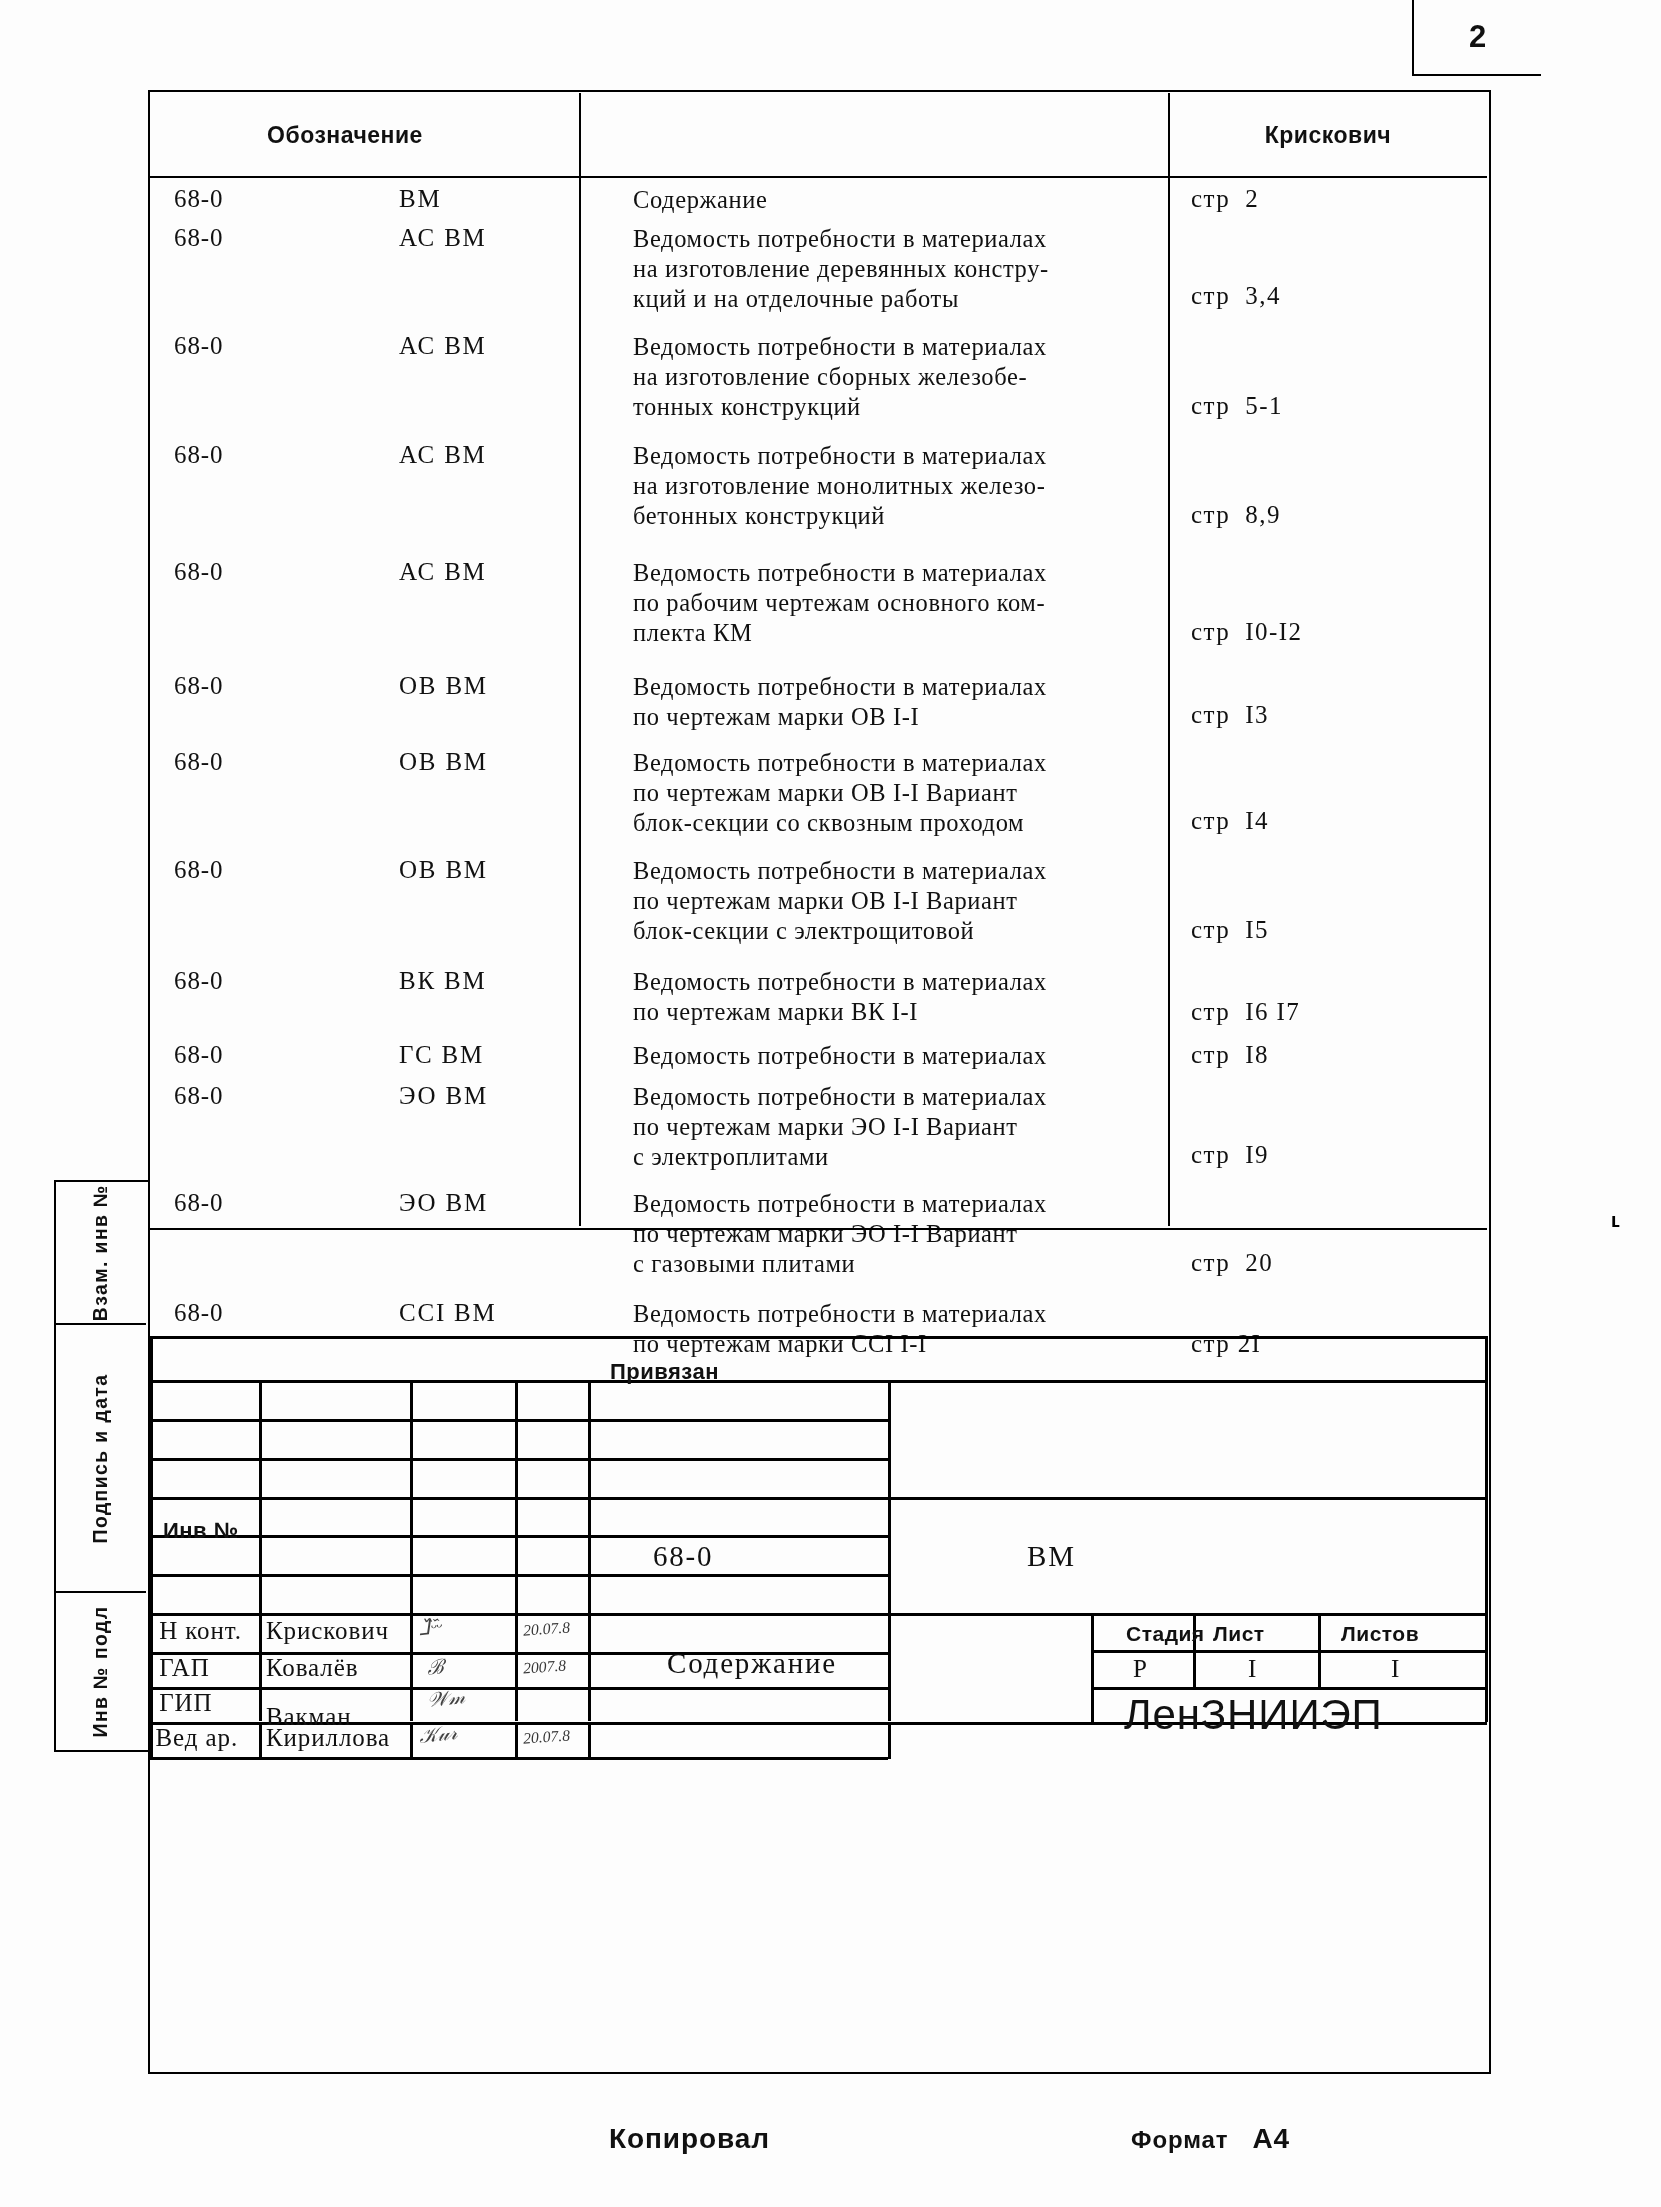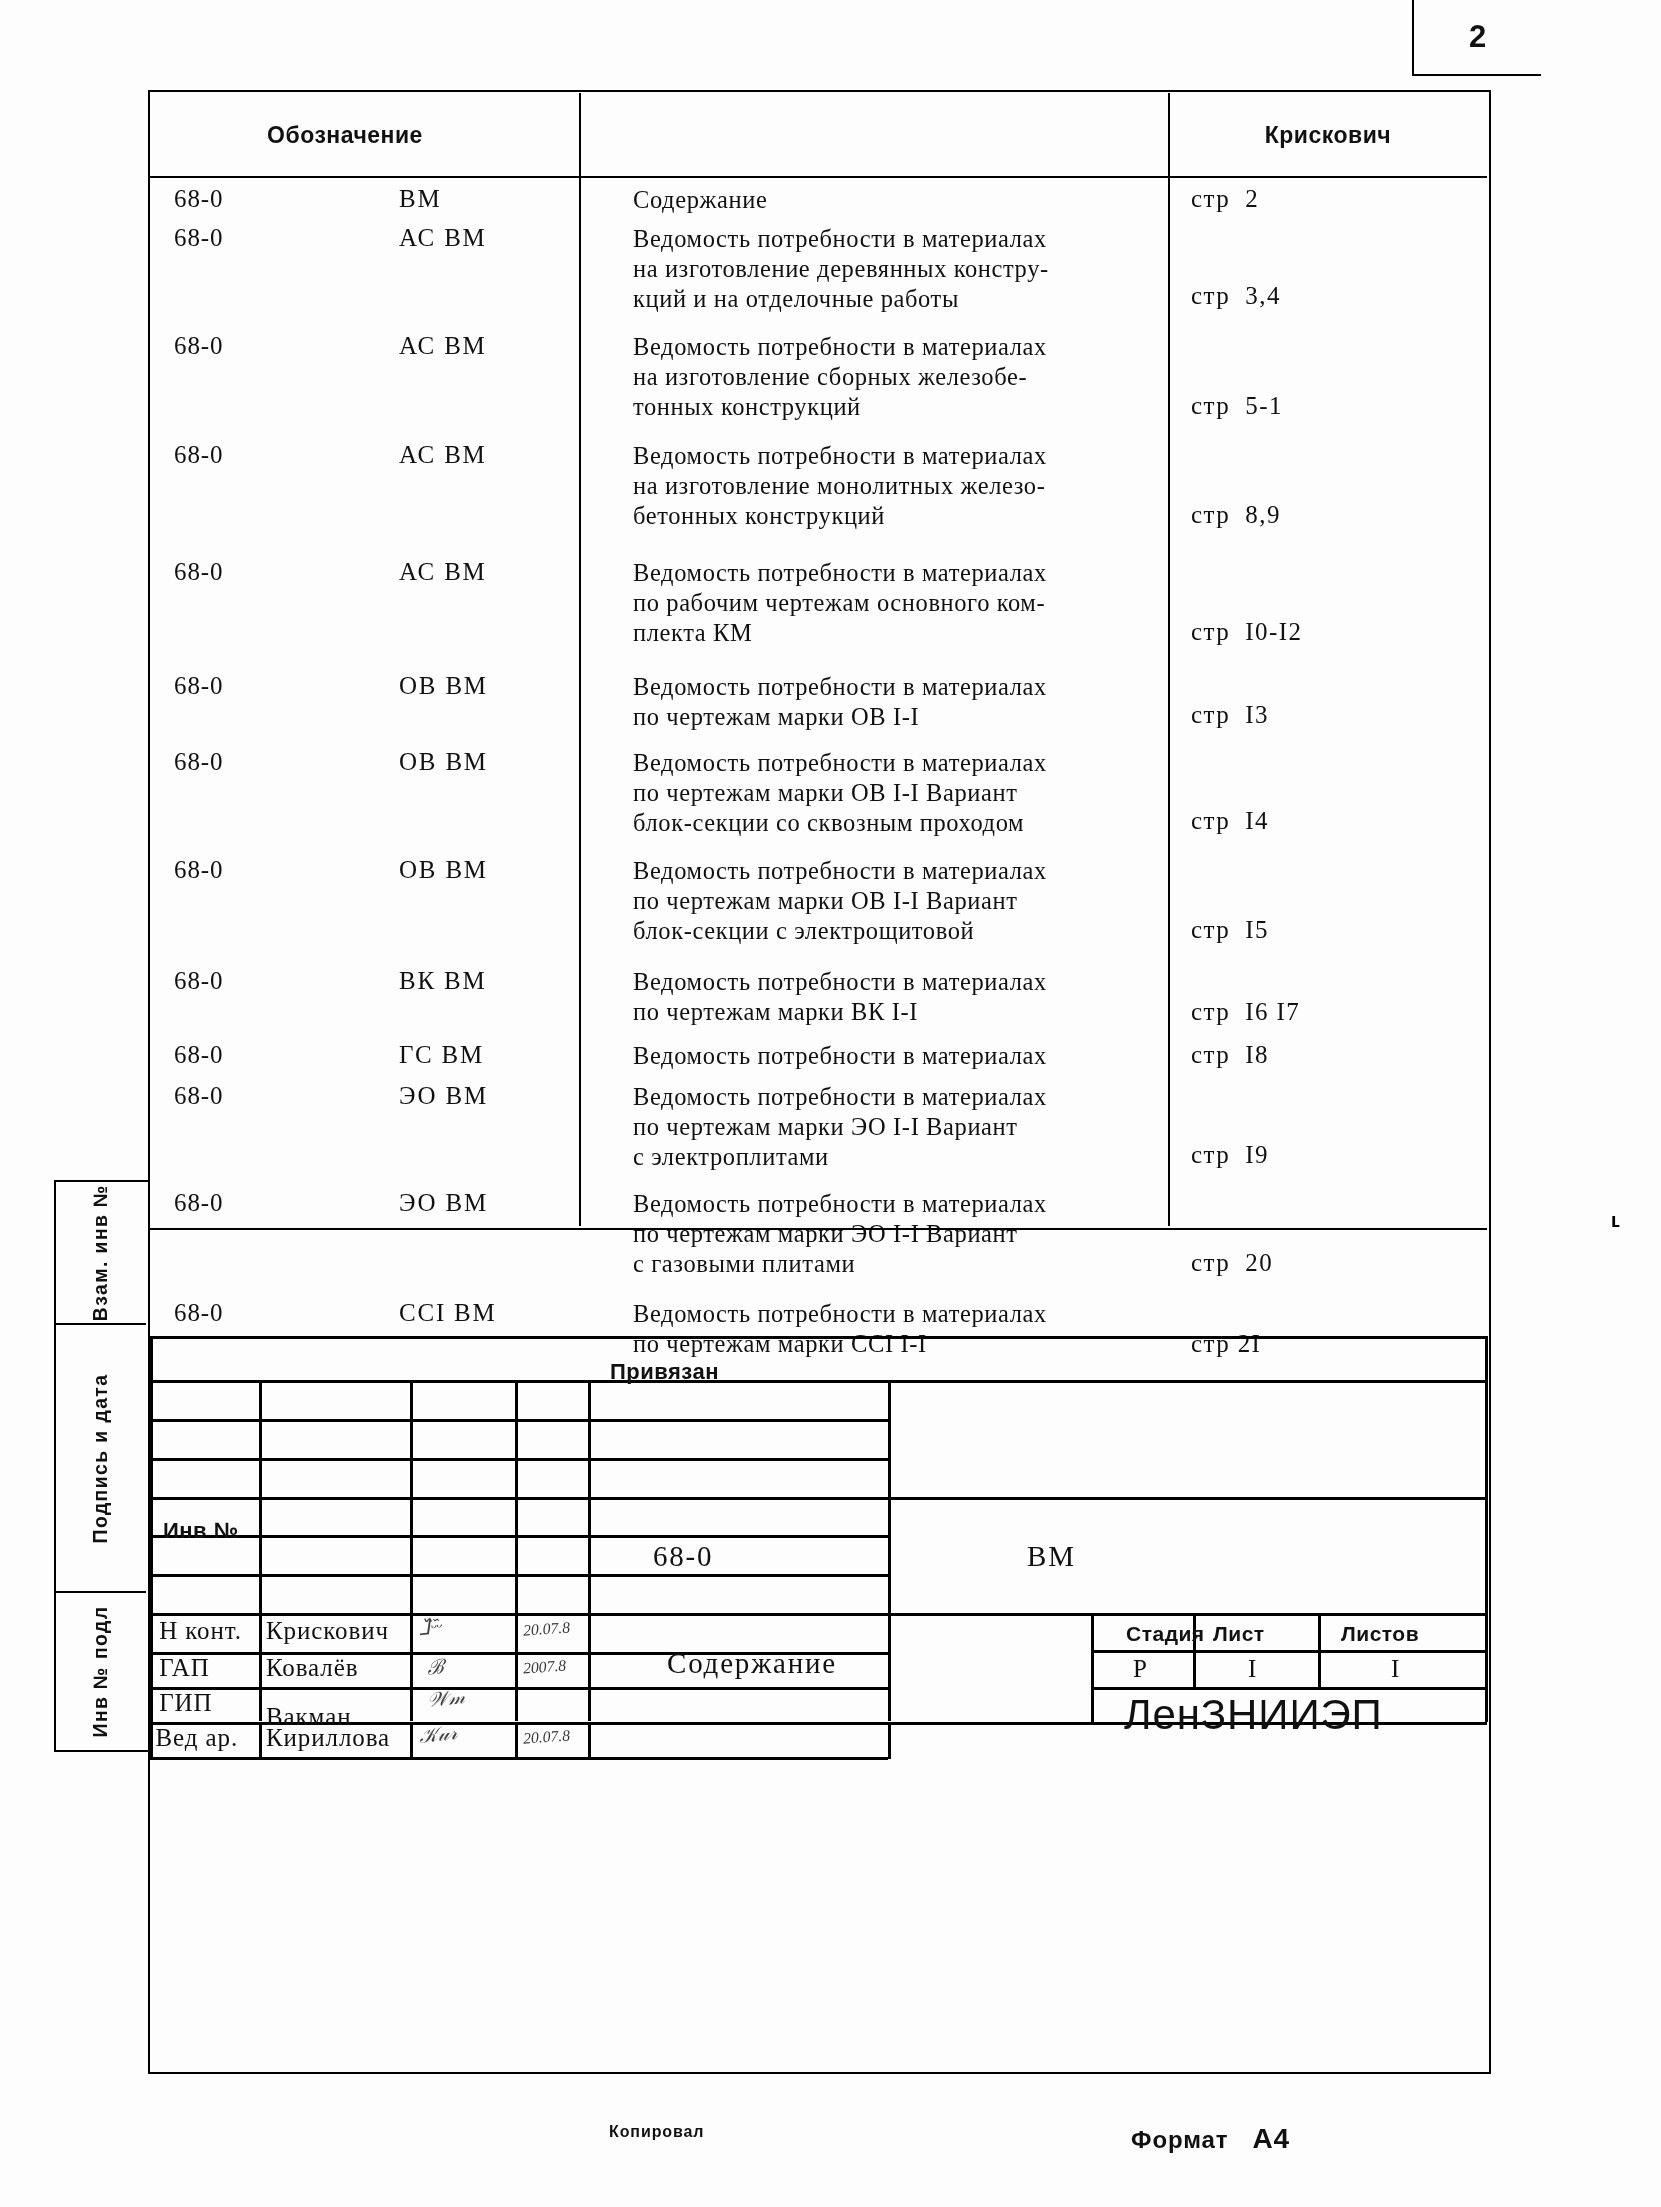--- a/index.html
+++ b/index.html
@@ -263,21 +263,21 @@
     transform: rotate(-4deg);
     opacity: .85;
   }
 
   
   .footer-left {
     position: absolute;
     left: 609px;
     top: 2123px;
     font-family: "Liberation Sans", sans-serif;
-    font-size: 16px;
+    font-size: 28px;
     font-weight: bold;
     letter-spacing: 0.9px;
     text-align: right;
   }
   .footer-right {
     position: absolute;
     left: 1131px;
     top: 2123px;
     font-family: "Liberation Sans", sans-serif;
     font-size: 24px;

